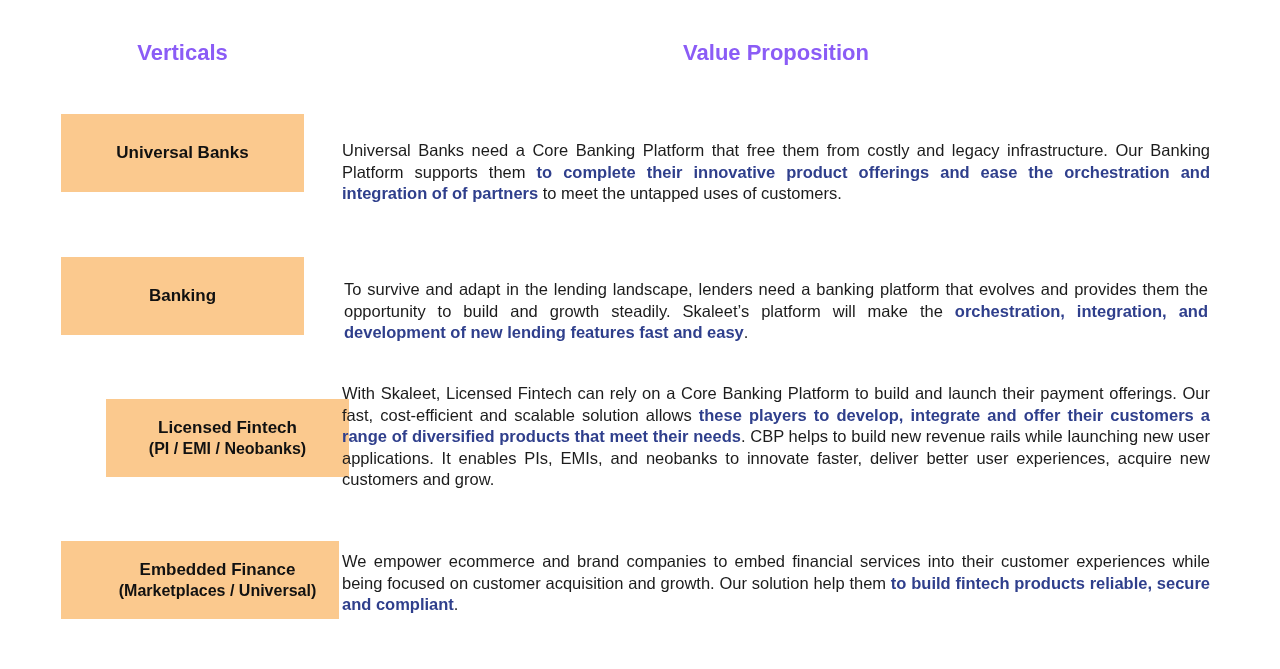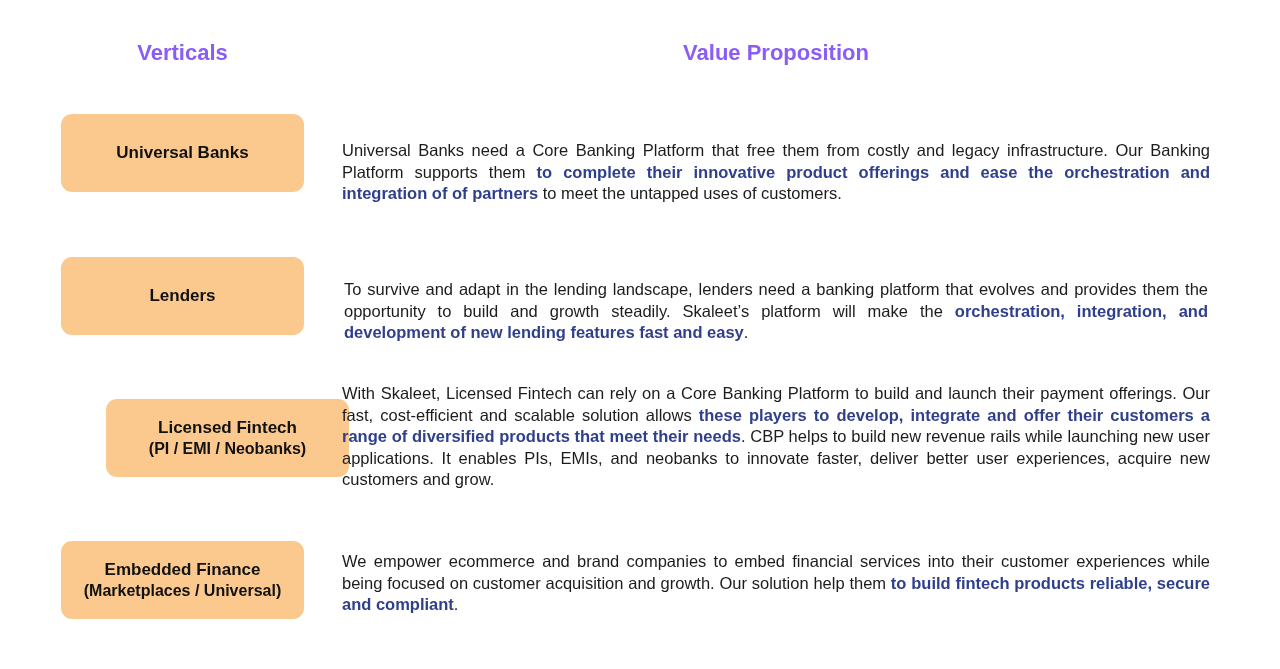--- a/index.html
+++ b/index.html
@@ -1,52 +1,52 @@
 <!DOCTYPE html>
 <html><head>
 <meta charset="utf-8">
 <style>
   html,body{margin:0;padding:0;background:#ffffff;}
   body{width:1280px;height:669px;position:relative;overflow:hidden;font-family:"Liberation Sans","DejaVu Sans",sans-serif;color:#1a1a1a;}
   .hdr{position:absolute;top:40px;font-weight:bold;font-size:22px;color:#8b5cf6;text-align:center;}
   .hdr-left{left:61px;width:243px;}
   .hdr-right{left:342px;width:868px;}
-  .box{position:absolute;left:61px;width:243px;height:78px;background:#fbc98e;display:flex;flex-direction:column;align-items:center;justify-content:center;text-align:left;border-radius:11px;}
+  .box{position:absolute;left:61px;width:243px;height:78px;background:#fbc98e;display:flex;flex-direction:column;align-items:center;justify-content:center;text-align:left;}
   .box-title{font-weight:bold;font-size:17px;color:#111;}
   .box-sub{font-weight:bold;font-size:16px;color:#111;margin-top:2px;}
   .desc{position:absolute;left:342px;width:868px;font-size:16.5px;line-height:21.5px;text-align:justify;color:#1c1c1c;}
   .hl{font-weight:bold;color:#2f3f8c;}
 </style>
 </head>
 <body>
 
 <div class="hdr hdr-left">Verticals</div>
 <div class="hdr hdr-right">Value Proposition</div>
 
 <div>
   <div class="box" style="top:114px;">
     <div class="box-title">Universal Banks</div>
   </div>
   <div class="desc" style="top:140px;"><span>Universal Banks need a Core Banking Platform that free them from costly and legacy infrastructure. Our Banking Platform supports them </span><span class="hl">to complete their innovative product offerings and ease the orchestration and integration of of partners</span><span> to meet the untapped uses of customers.</span></div>
 </div>
 
 <div>
   <div class="box" style="top:257px;">
-    <div class="box-title">Lenders</div>
+    <div class="box-title">Banking</div>
   </div>
   <div class="desc" style="top:257px;left:344px;width:864px;margin-top:22px;"><span>To survive and adapt in the lending landscape, lenders need a banking platform that evolves and provides them the opportunity to build and growth steadily. Skaleet’s platform will make the </span><span class="hl">orchestration, integration, and development of new lending features fast and easy</span><span>.</span></div>
 </div>
 
 <div>
   <div class="box" style="top:399px;margin-left:45px;">
     <div class="box-title">Licensed Fintech</div>
     <div class="box-sub">(PI / EMI / Neobanks)</div>
   </div>
   <div class="desc" style="top:383px;"><span>With Skaleet, Licensed Fintech can rely on a Core Banking Platform to build and launch their payment offerings. Our fast, cost-efficient and scalable solution allows </span><span class="hl">these players to develop, integrate  and offer their customers a range of diversified products that meet their needs</span><span>. CBP helps to build new revenue rails while launching new user applications. It enables PIs, EMIs, and neobanks to innovate faster, deliver better user experiences, acquire new customers and grow.</span></div>
 </div>
 
 <div>
-  <div class="box" style="top:541px;">
+  <div class="box" style="top:541px;padding-left:35px;">
     <div class="box-title">Embedded Finance</div>
     <div class="box-sub">(Marketplaces / Universal)</div>
   </div>
   <div class="desc" style="top:551px;"><span>We empower ecommerce and brand companies to embed financial services into their customer experiences while being focused on customer acquisition and growth. Our solution help them </span><span class="hl">to build fintech products reliable, secure and compliant</span><span>.</span></div>
 </div>
 
 </body></html>

